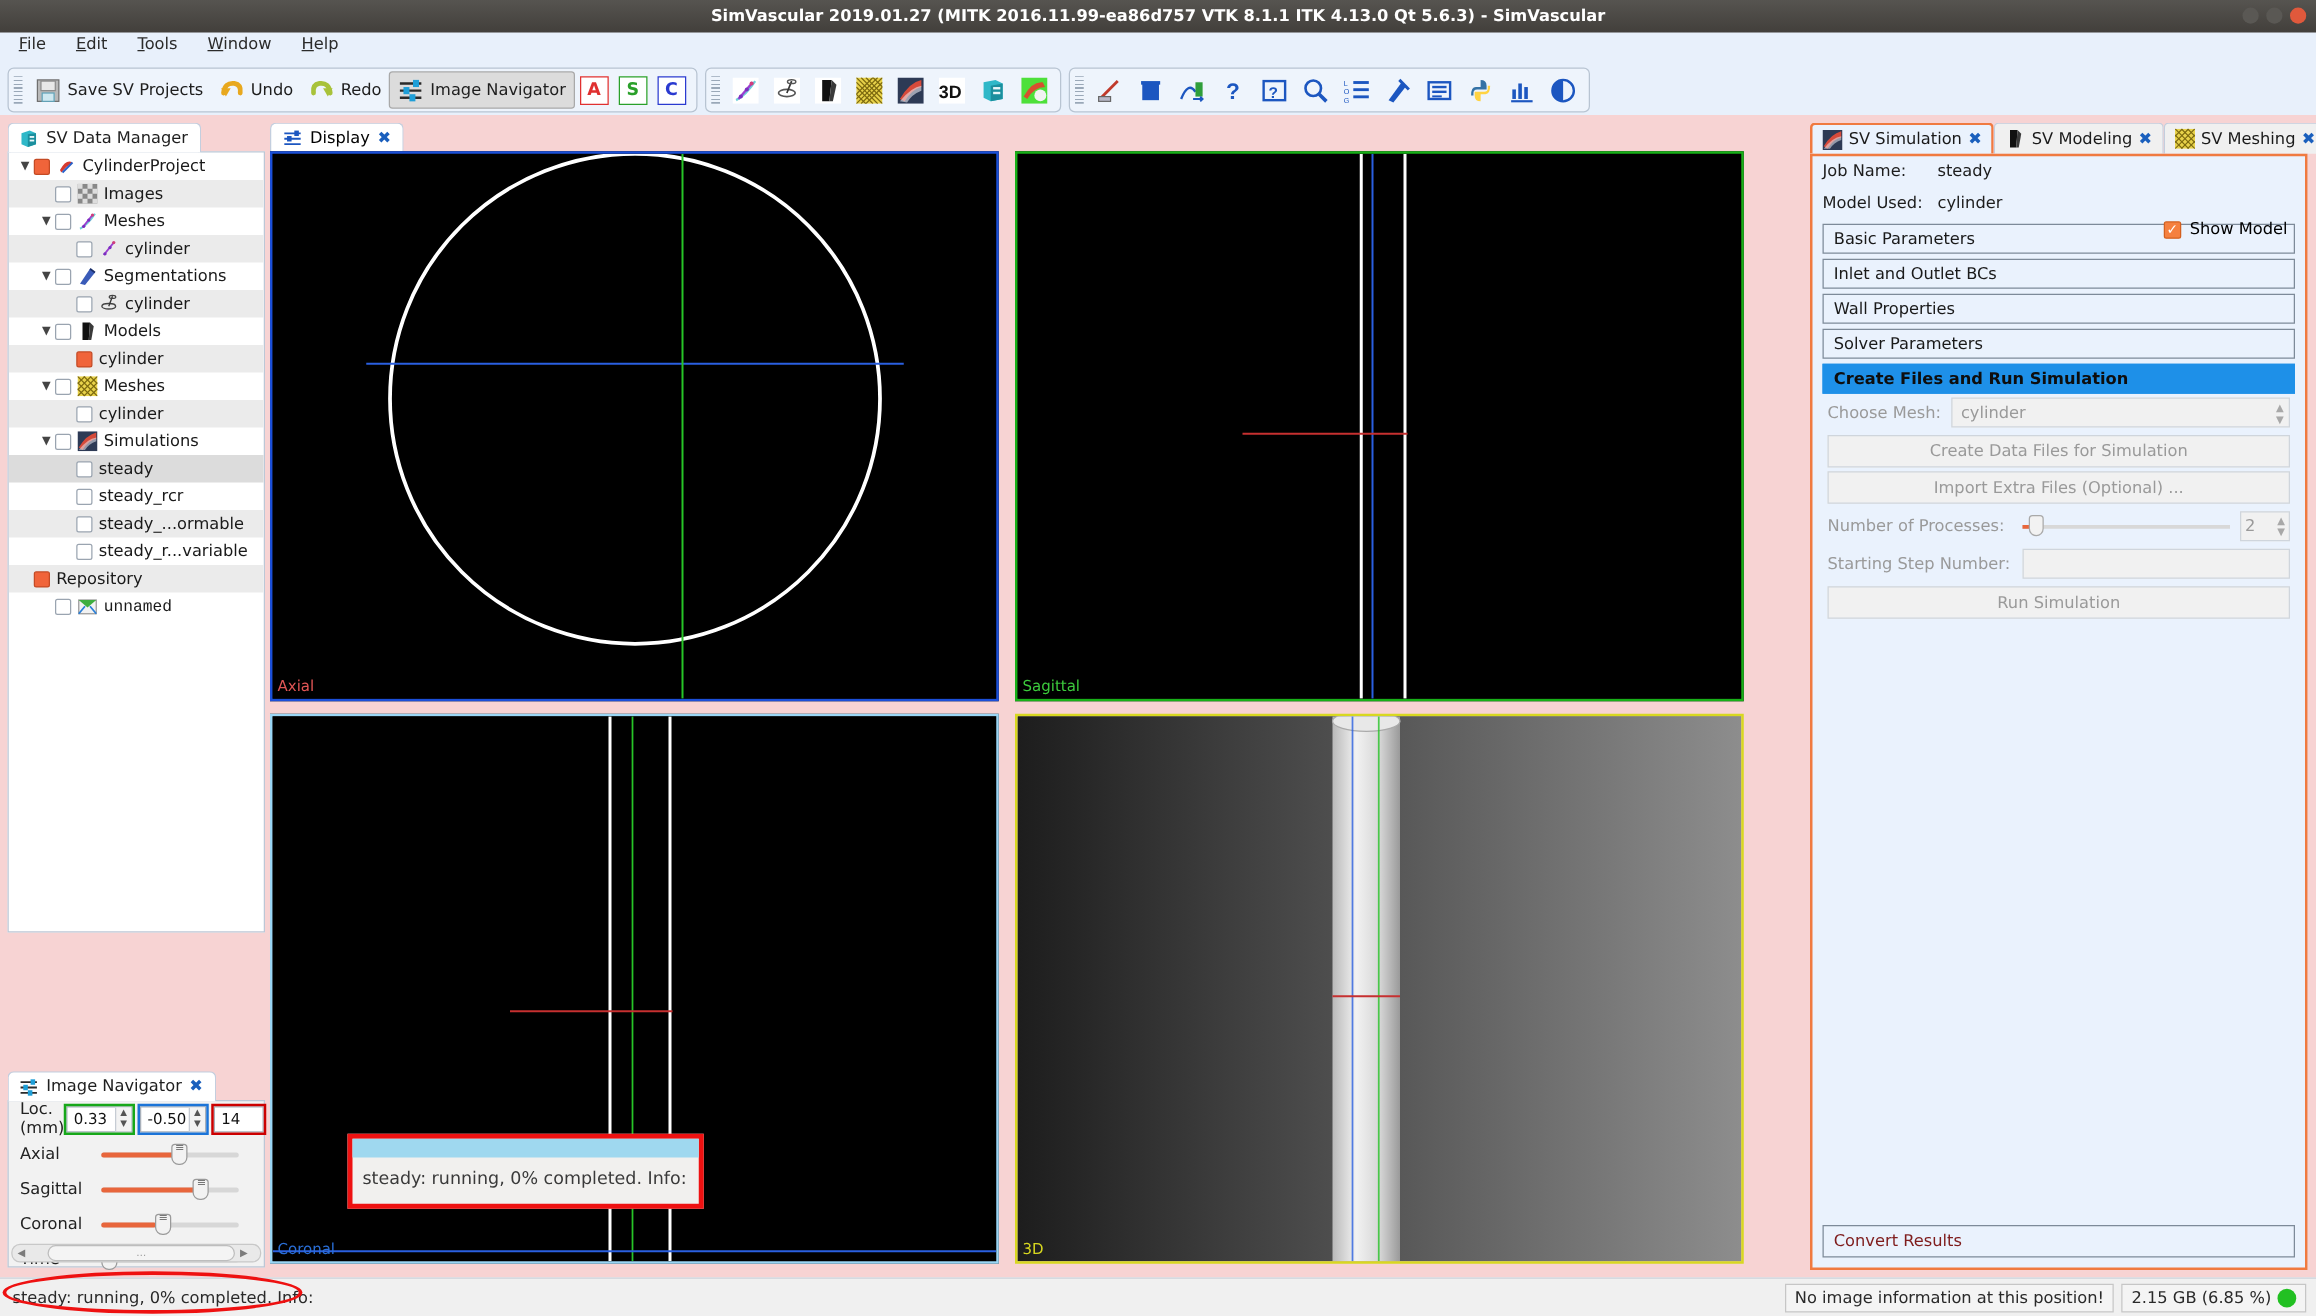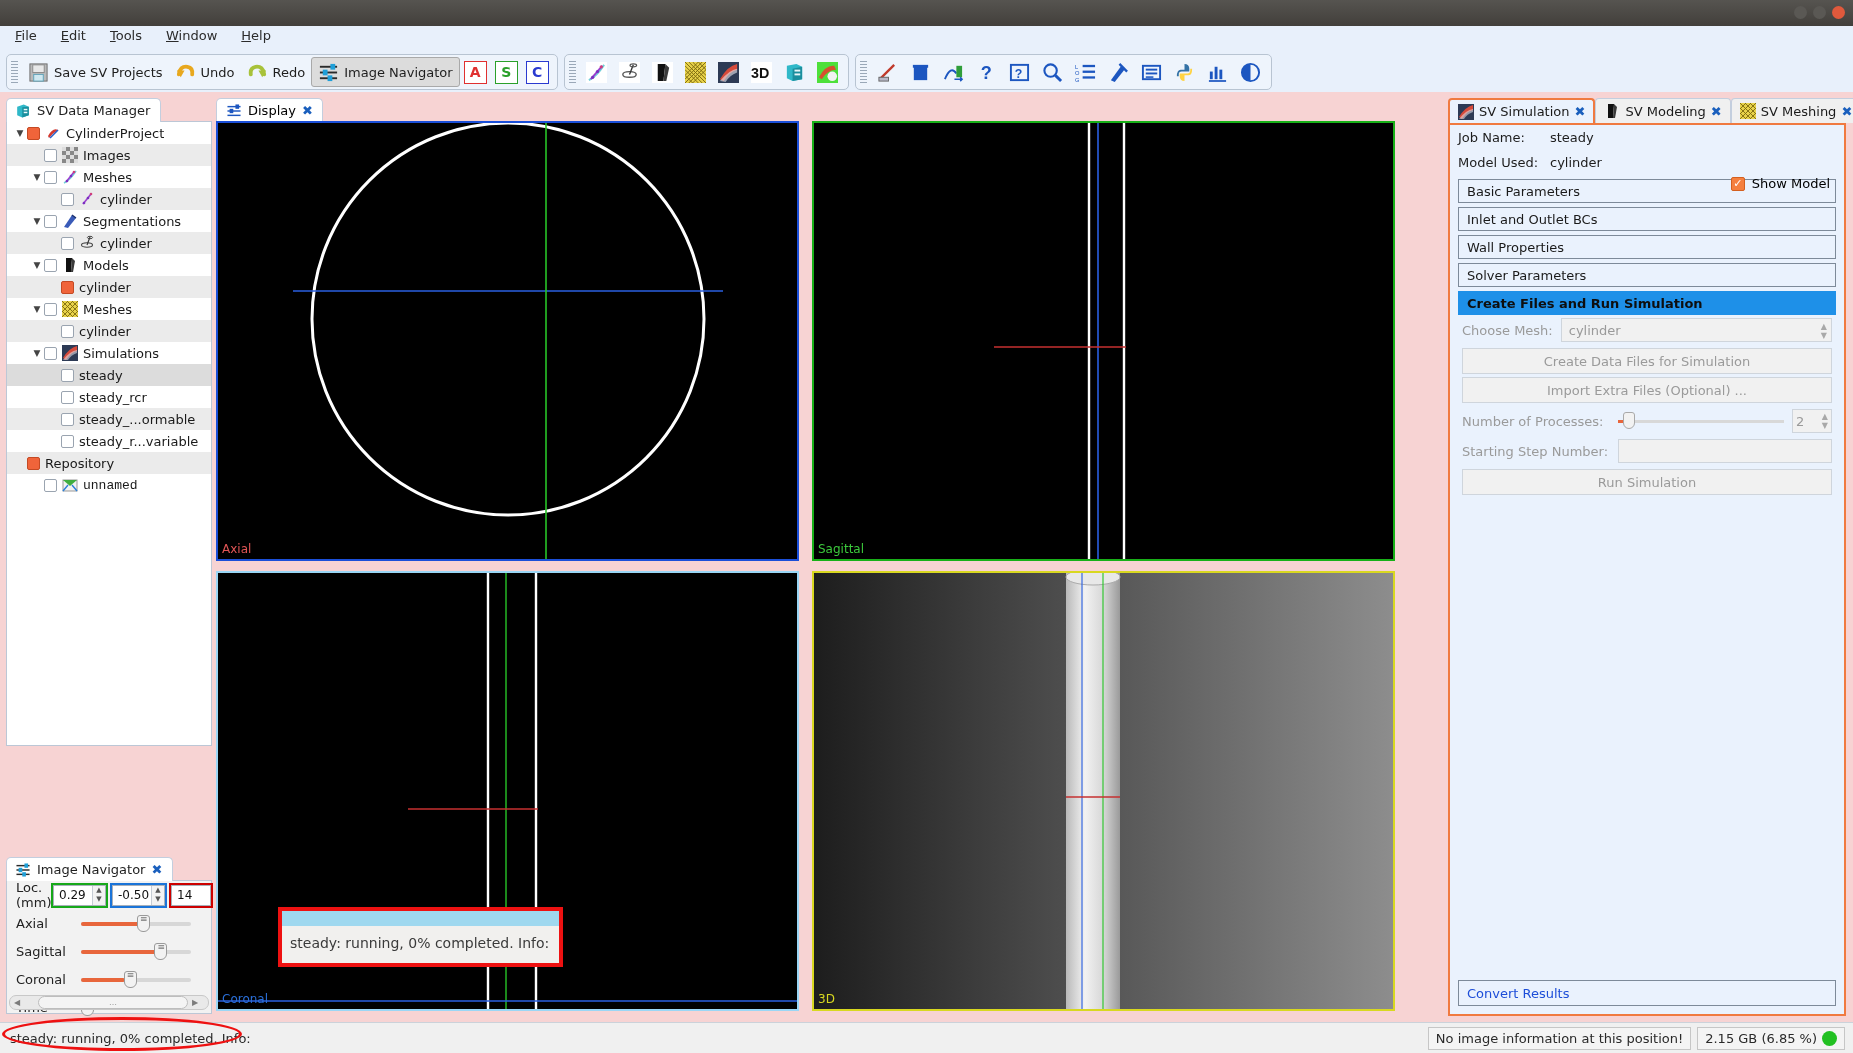--- a/index.html
+++ b/index.html
@@ -218,21 +218,21 @@
     background: #f2f2f2; border: 1px solid #a9a9a9; border-radius: 3px 3px 6px 6px; }
   .smallspin { width: 40px; height: 24px; border: 1px solid #cfd5dc; background: #f1f1f1;
     display: flex; align-items: center; justify-content: space-between; padding: 0 3px;
     font-size: 13px; color: #9a9a9a; }
   .smallspin .sp { display: flex; flex-direction: column; }
   .smallspin .sp span { font-size: 8px; line-height: 9px; color: #a8a8a8; }
   .flatfield { flex: 1; height: 24px; border: 1px solid #cfd5dc; background: #f1f1f1; }
   .convert {
     position: absolute; left: 8px; right: 8px; bottom: 8px; height: 26px;
     border: 1px solid #7d8a99; background: #eaf2fd;
-    display: flex; align-items: center; padding-left: 8px; font-size: 13px; color: #1d4ed8;
+    display: flex; align-items: center; padding-left: 8px; font-size: 13px; color: #7f1d1d;
   }
 
   
   .statusbar {
     position: absolute; left: 0; top: 1022px; width: 1853px; height: 31px;
     background: #f0f0f0; border-top: 1px solid #cbd2da;
     display: flex; align-items: center; font-size: 13px; color: #2a2a2a;
   }
   .status-left { padding-left: 10px; }
   .status-right { margin-left: auto; display: flex; align-items: center; gap: 6px; padding-right: 8px; }
@@ -242,20 +242,21 @@
     position: absolute; left: 2px; top: 1017px; width: 240px; height: 34px;
     border: 3px solid #ee1111; border-radius: 50%; pointer-events: none;
   }
 </style>
 </head>
 <body>
 
 <div id="app">
 
   <div class="titlebar">
+    <span>SimVascular 2019.01.27 (MITK 2016.11.99-ea86d757 VTK 8.1.1 ITK 4.13.0 Qt 5.6.3) - SimVascular</span>
     <div class="win-btns">
       <div class="win-btn"></div>
       <div class="win-btn"></div>
       <div class="win-btn close"></div>
     </div>
   </div>
 
 
   <div class="menubar">
     <div class="menu-item"><u>F</u>ile</div>
@@ -629,21 +630,21 @@
           <rect x="5" y="8" width="5" height="6" fill="#1f9fd8"></rect>
           <rect x="10" y="14" width="5" height="6" fill="#1f9fd8"></rect>
         </svg>
         <span>Image Navigator</span>
         <span class="xmark">✖</span>
       </div>
       <div class="nav-body">
         <div class="nav-row">
           <div class="nav-lbl">Loc. (mm)</div>
           <div class="spin g">
-            <span class="val">0.29</span>
+            <span class="val">0.33</span>
             <span class="arrows">
                 <span>▲</span>
                 <span>▼</span>
               </span>
           </div>
           <div class="spin b" style="margin-left:6px">
             <span class="val">-0.50</span>
             <span class="arrows">
                 <span>▲</span>
                 <span>▼</span>

